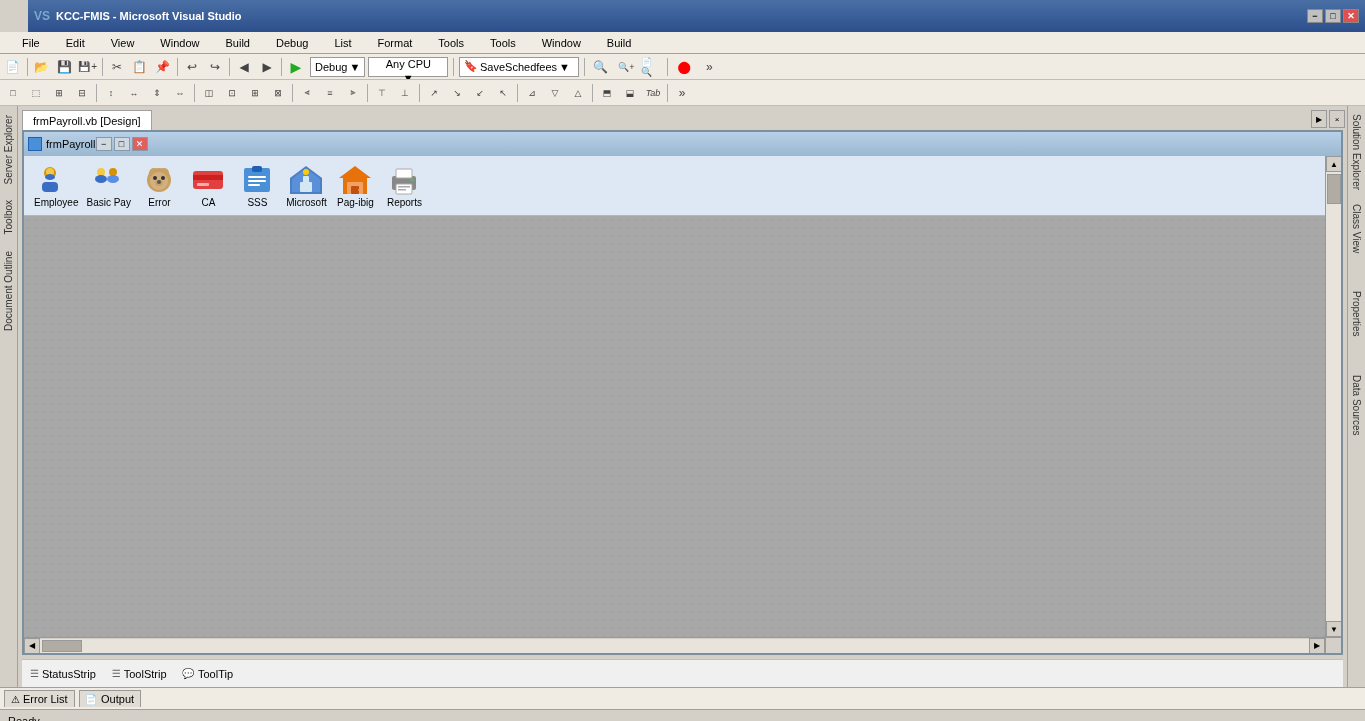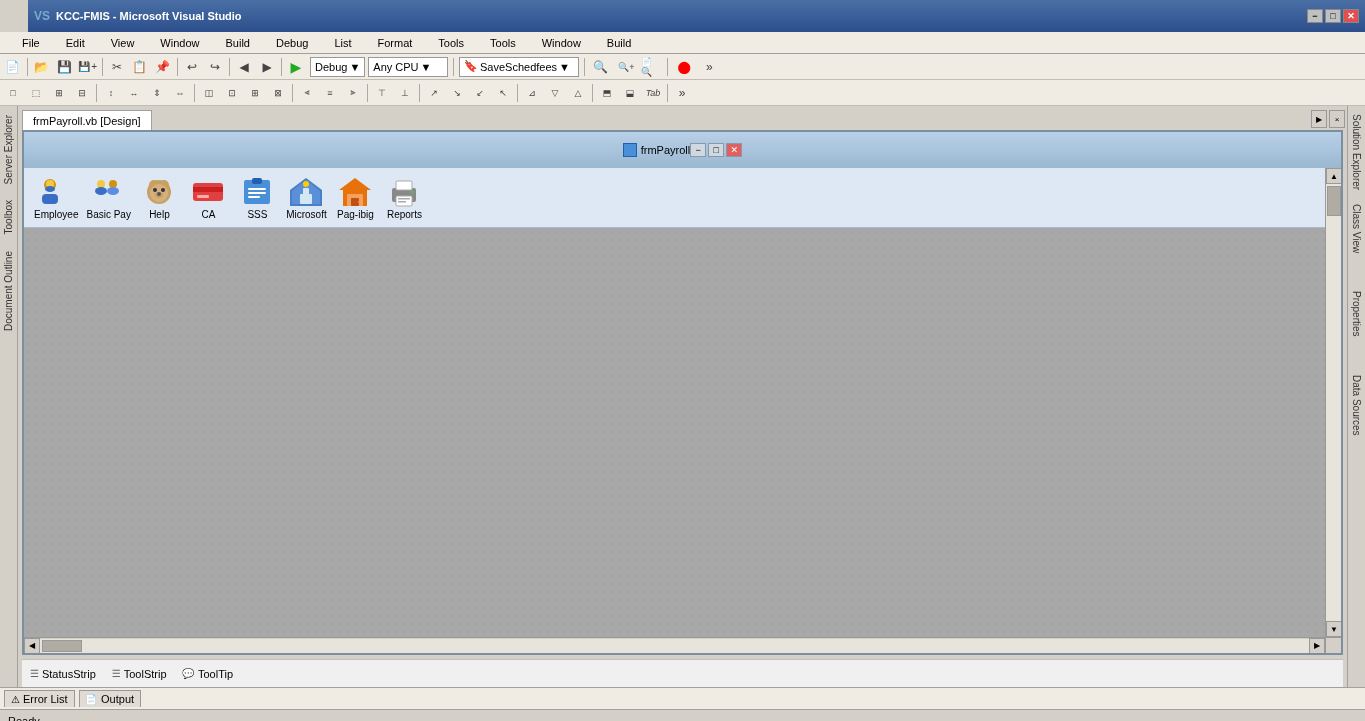--- a/index.html
+++ b/index.html
@@ -379,21 +379,21 @@
   <div class="tb-btn">◀</div>
   <div class="tb-btn">▶</div>
   <div class="tb-sep"></div>
 
   <div class="debug-section">
     <div class="tb-btn play-btn">▶</div>
     <div class="tb-dropdown">
       <span>Debug</span>
       <span>▼</span>
     </div>
-    <div class="tb-dropdown" style="min-width:80px;">
+    <div class="tb-dropdown" style="min-width:80px;flex-direction:column;">
       <span>Any CPU</span>
       <span>▼</span>
     </div>
     <div class="tb-sep"></div>
     <div class="tb-dropdown" style="min-width:120px;">
       <span>🔖</span>
       <span>SaveSchedfees</span>
       <span>▼</span>
     </div>
     <div class="tb-sep"></div>
@@ -458,21 +458,21 @@
     <div style="display:flex; align-items:flex-end; background:#d4d0c8; padding-top:8px; padding-left:4px; height:24px; position:relative;">
       <div class="doc-tab active">
         <span>frmPayroll.vb [Design]</span>
       </div>
       <div style="position:absolute; right:20px; top:4px; width:16px; height:18px; background:#d4d0c8; border:1px solid #999; display:flex; align-items:center; justify-content:center; font-size:8px; cursor:pointer;">▶</div>
       <div style="position:absolute; right:2px; top:4px; width:16px; height:18px; background:#d4d0c8; border:1px solid #999; display:flex; align-items:center; justify-content:center; font-size:8px; cursor:pointer;">×</div>
     </div>
 
     <div id="designer-window" style="flex:1; background:white; border:2px solid #7a8fa0; margin:0 4px 4px 4px; position:relative; overflow:hidden; display:flex; flex-direction:column;">
 
-      <div id="designer-titlebar" style="background:linear-gradient(to bottom,#b8d0e8,#9ab8d0); height:36px; display:flex; align-items:center; justify-content:center; padding:0 4px; font-size:11px; color:#000; flex-shrink:0;">
+      <div id="designer-titlebar" style="background:linear-gradient(to bottom,#b8d0e8,#9ab8d0); height:24px; display:flex; align-items:center; justify-content:flex-start; padding:0 4px; font-size:11px; color:#000; flex-shrink:0;">
         <div style="display:flex; align-items:center;">
           <span style="width:14px; height:14px; background:#4a90d9; border:1px solid #2060b0; display:inline-block; margin-right:4px;"></span>
           <span>frmPayroll</span>
         </div>
         <div class="designer-ctrl-btns">
           <div class="designer-btn">−</div>
           <div class="designer-btn">□</div>
           <div class="designer-btn close-btn">✕</div>
         </div>
       </div>
@@ -515,21 +515,21 @@
                   <circle cx="17" cy="15" r="12" fill="#c8a060"></circle>
                   <circle cx="12" cy="8" r="5" fill="#c8a060"></circle>
                   <circle cx="22" cy="8" r="5" fill="#c8a060"></circle>
                   <circle cx="17" cy="16" r="9" fill="#d4b080"></circle>
                   <circle cx="13" cy="13" r="2" fill="#333"></circle>
                   <circle cx="21" cy="13" r="2" fill="#333"></circle>
                   <ellipse cx="17" cy="18" rx="4" ry="3" fill="#c8a060"></ellipse>
                   <circle cx="17" cy="17" r="2" fill="#555"></circle>
                 </svg>
               </div>
-              <div class="form-tool-label">Help</div>
+              <div class="form-tool-label">Error</div>
             </div>
 
             <div class="form-tool-item">
               <div class="form-tool-icon">
                 <svg width="34" height="28" viewBox="0 0 34 28" xmlns="http://www.w3.org/2000/svg">
 
                   <rect x="2" y="5" width="30" height="18" rx="3" fill="#e04040"></rect>
                   <rect x="2" y="9" width="30" height="5" fill="#cc2020"></rect>
                   <rect x="6" y="17" width="12" height="3" rx="1" fill="#ffaaaa"></rect>
                 </svg>

